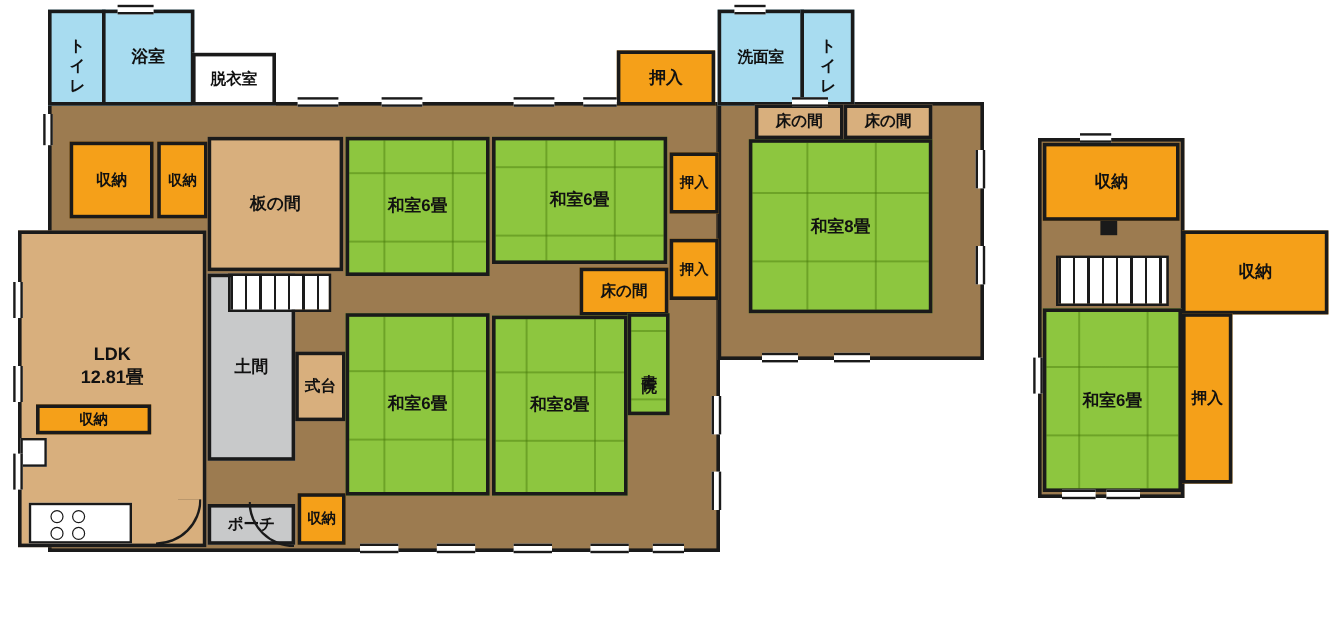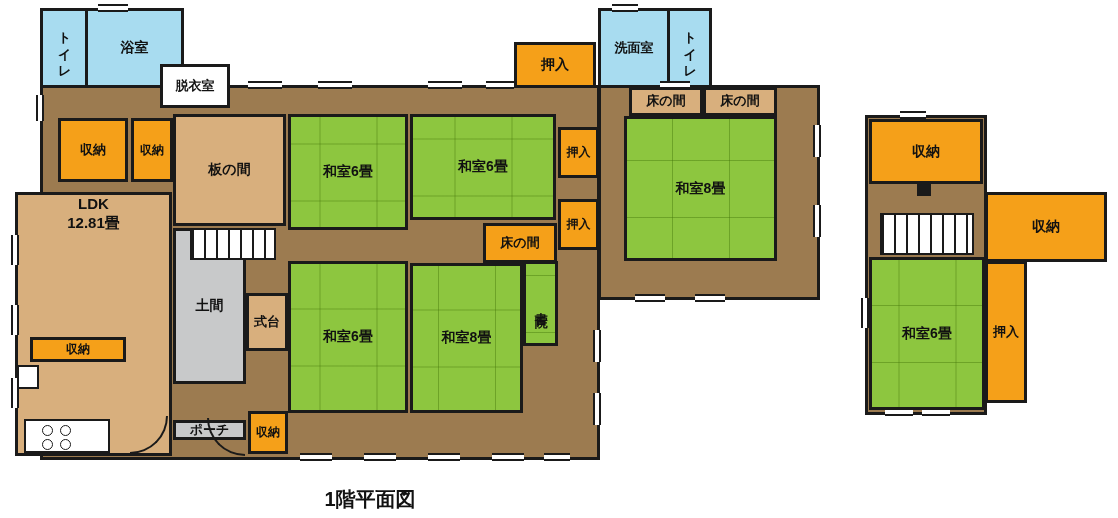--- a/index.html
+++ b/index.html
@@ -11,34 +11,34 @@
   .room {
     position:absolute; box-sizing:border-box; border:3px solid #1a1a1a;
     display:flex; align-items:center; justify-content:center;
     font-weight:bold; font-size:14px; color:#111; text-align:center; line-height:1.25;
   }
   .c-brown { background:#9c7b50; }
   .c-orange { background:#f5a019; }
   .c-tan { background:#d8af7d; }
   .c-blue { background:#a8dcf0; }
   .c-gray { background:#c8c9ca; }
-  .c-white { background:#ffffff;margin-top:20px; }
+  .c-white { background:#ffffff; }
   .c-green {
     background-color:#8dc63f;
     background-image:
       linear-gradient(to right, rgba(70,120,10,.45) 1.5px, transparent 1.5px),
       linear-gradient(to bottom, rgba(70,120,10,.45) 1.5px, transparent 1.5px);
     background-size:57px 57px; background-position:center center;
   }
   .v { writing-mode:vertical-rl; letter-spacing:2px; }
   .pre { white-space:pre-line; }
   .fs12 { font-size:12px; }
   .fs13 { font-size:13px; }
   .fs15 { font-size:15px; }
-  .label-top { align-items:flex-start; }
+  .label-top { align-items:flex-start; padding-top:92px; }
   .winh { position:absolute; height:8px; background:#fff; border-top:2px solid #1a1a1a; border-bottom:2px solid #1a1a1a; box-sizing:border-box; }
   .winv { position:absolute; width:8px;  background:#fff; border-left:2px solid #1a1a1a; border-right:2px solid #1a1a1a; box-sizing:border-box; }
   .stairs {
     position:absolute; box-sizing:border-box; border:2px solid #1a1a1a;
     background:repeating-linear-gradient(to right,#1a1a1a 0 2px,#ffffff 2px 12px);
   }
   .arc { position:absolute; box-sizing:border-box; }
   .arc.bl { border-left:2px solid #1a1a1a; border-bottom:2px solid #1a1a1a; border-bottom-left-radius:100%; }
   .arc.br { border-right:2px solid #1a1a1a; border-bottom:2px solid #1a1a1a; border-bottom-right-radius:100%; }
   .caption { position:absolute; font-size:20px; font-weight:bold; color:#111; text-align:center; width:160px; }
@@ -50,21 +50,21 @@
 <body>
 
 <div id="canvas">
 
   <div class="blk c-brown" style="left:40px;top:85px;width:560px;height:375px"></div>
   <div class="blk c-brown" style="left:598px;top:85px;width:222px;height:215px"></div>
 
   <div class="room c-blue" style="left:40px;top:8px;width:48px;height:80px">
       <span class="v fs13">トイレ</span>
     </div>
-  <div class="room c-blue" style="left:85px;top:8px;width:99px;height:80px">
+  <div class="room c-blue" style="left:85px;top:8px;width:77px;height:80px">
       <span>浴室</span>
     </div>
   <div class="room c-white fs13" style="left:160px;top:44px;width:70px;height:44px">
       <span>脱衣室</span>
     </div>
   <div class="room c-orange" style="left:514px;top:42px;width:82px;height:46px">
       <span>押入</span>
     </div>
   <div class="room c-blue fs13" style="left:598px;top:8px;width:72px;height:80px">
       <span>洗面室</span>
@@ -124,21 +124,21 @@
     </div>
   <div class="room c-green" style="left:523px;top:261px;width:35px;height:85px">
       <span class="v fs13">書院</span>
     </div>
   <div class="room c-green" style="left:288px;top:261px;width:120px;height:152px">
       <span>和室6畳</span>
     </div>
   <div class="room c-green" style="left:410px;top:263px;width:113px;height:150px">
       <span>和室8畳</span>
     </div>
-  <div class="room c-gray fs13" style="left:173px;top:420px;width:73px;height:20px">
+  <div class="room c-gray fs13" style="left:173px;top:420px;width:73px;height:34px">
       <span>ポーチ</span>
     </div>
   <div class="room c-orange fs12" style="left:248px;top:411px;width:40px;height:43px">
       <span>収納</span>
     </div>
 
   <div class="fixture" style="left:24px;top:419px;width:86px;height:34px"></div>
   <div class="burner" style="left:42px;top:425px"></div>
   <div class="burner" style="left:60px;top:425px"></div>
   <div class="burner" style="left:42px;top:439px"></div>
@@ -184,15 +184,14 @@
   <div class="winv" style="left:36px;top:95px;height:26px"></div>
   <div class="winv" style="left:11px;top:235px;height:30px"></div>
   <div class="winv" style="left:11px;top:305px;height:30px"></div>
   <div class="winv" style="left:11px;top:378px;height:30px"></div>
   <div class="winv" style="left:813px;top:125px;height:32px"></div>
   <div class="winv" style="left:813px;top:205px;height:32px"></div>
   <div class="winv" style="left:593px;top:330px;height:32px"></div>
   <div class="winv" style="left:593px;top:393px;height:32px"></div>
   <div class="winv" style="left:861px;top:298px;height:30px"></div>
 
-  <div class="caption" style="left:290px;top:486px">1階平面図</div>
 
 </div>
 
 </body></html>

